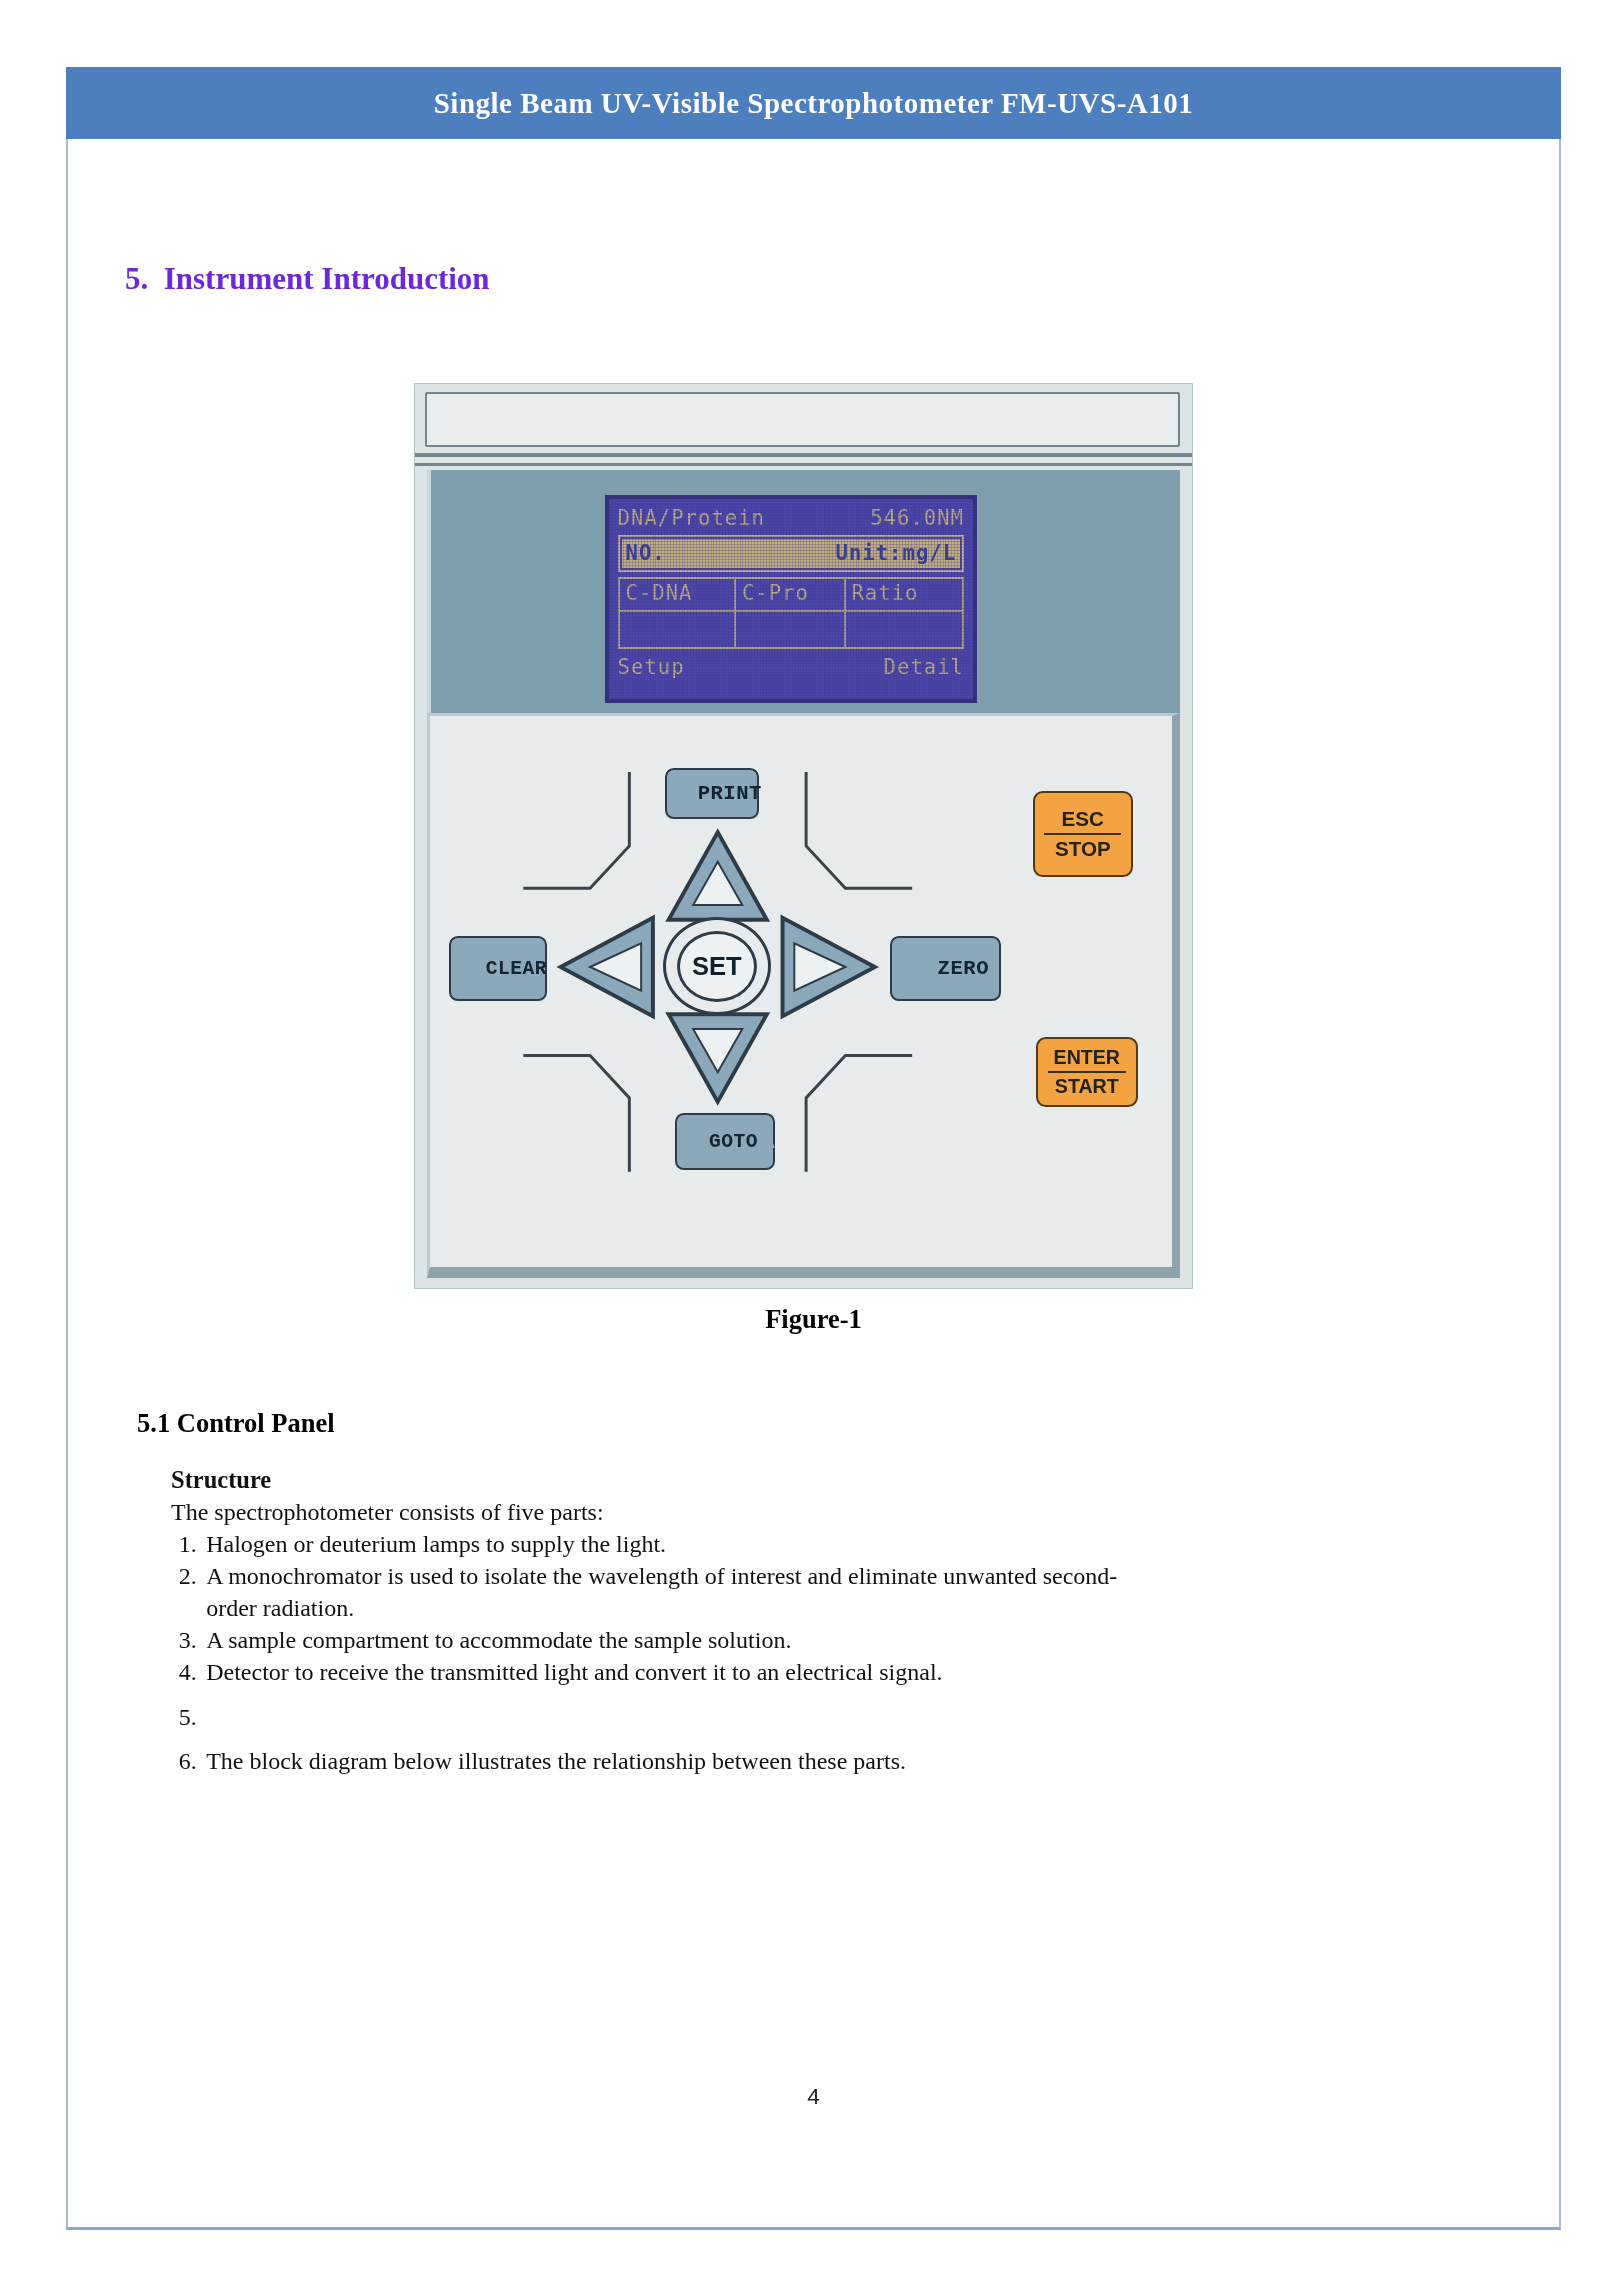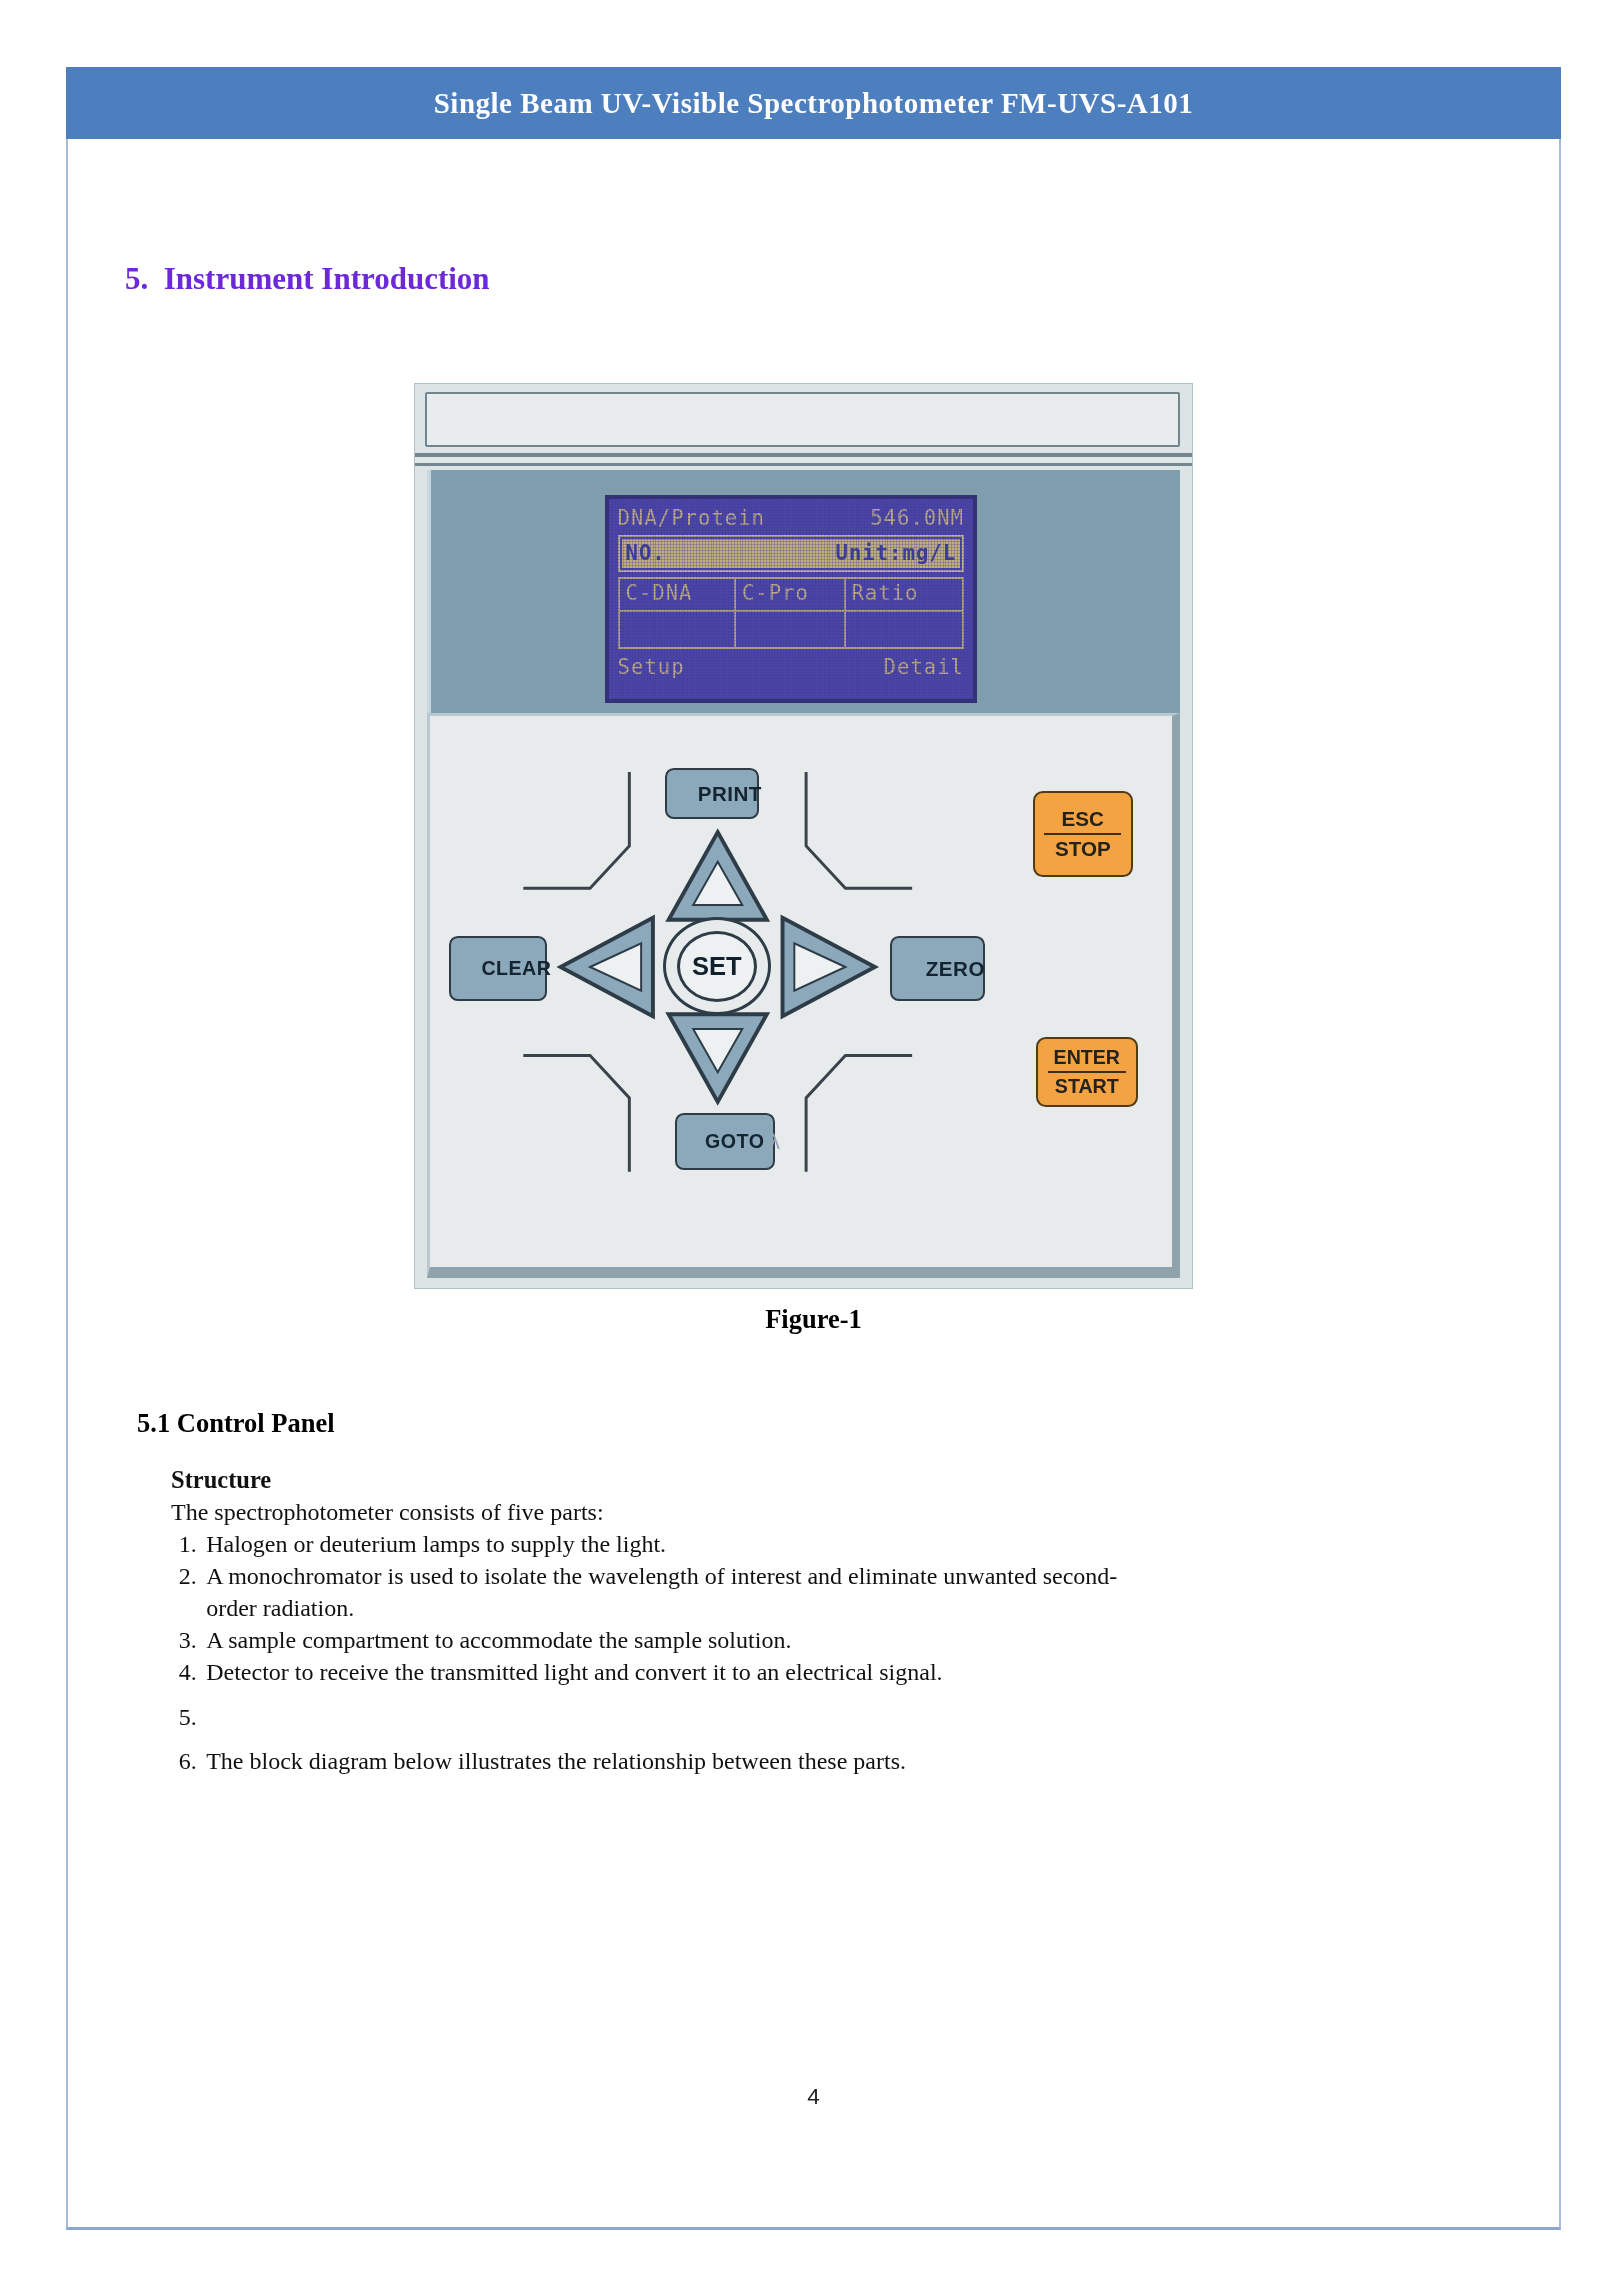--- a/index.html
+++ b/index.html
@@ -48,25 +48,25 @@
   .lcd-tr.hdr{border-bottom:2px solid #b7a67c;}
   .lcd-tr.empty .lcd-td{height:35px;}
   .lcd-r5{display:flex;justify-content:space-between;margin-top:6.9px;}
 
   
   .keypad{position:absolute;left:11.8px;right:11.8px;top:329px;bottom:9.8px;background:#e7ebeb;
           border:3.9px solid #bac9cf;border-right:8.8px solid #8fa3ad;border-bottom:11.8px solid #8fa3ad;}
   .kgfx{position:absolute;left:0;top:0;width:100%;height:100%;}
 
   .key{position:absolute;display:flex;align-items:center;justify-content:center;
-       font-family:Liberation Sans, sans-serif;font-weight:bold;color:#142430;
+       font-family:Liberation Mono, monospace;font-weight:bold;color:#142430;
        background:#8ba9ba;border:2.9px solid #2e3c48;border-radius:8.8px;font-size:20.6px;letter-spacing:0.5px;padding-left:36px;}
   .key-print{left:235px;top:52px;width:94px;height:51px;}
   .key-clear{left:19.6px;top:220px;width:98px;height:65px;font-size:19.6px;}
-  .key-zero{left:460px;top:220px;width:95px;height:65px;}
+  .key-zero{left:460px;top:220px;width:111px;height:65px;}
   .key-goto{left:245px;top:397px;width:100px;height:57px;font-size:19.6px;}
   .key-goto .lambda{color:#9aa4b8;font-weight:normal;margin-left:4.9px;font-size:21.6px;}
 
   .key-orange{position:absolute;display:flex;flex-direction:column;align-items:center;justify-content:center;
        background:#f3a342;border:2.9px solid #513a16;border-radius:9.8px;color:#24221c;
        font-family:"Liberation Sans", sans-serif;font-weight:bold;font-size:20.6px;line-height:1.15;}
   .key-esc{left:603px;top:75px;width:100px;height:86px;}
   .key-enter{left:606px;top:321px;width:102px;height:70px;font-size:19.6px;}
   .key-orange .rule{width:80%;border-top:2.9px solid #3c2f14;margin:2px 0;}
 

